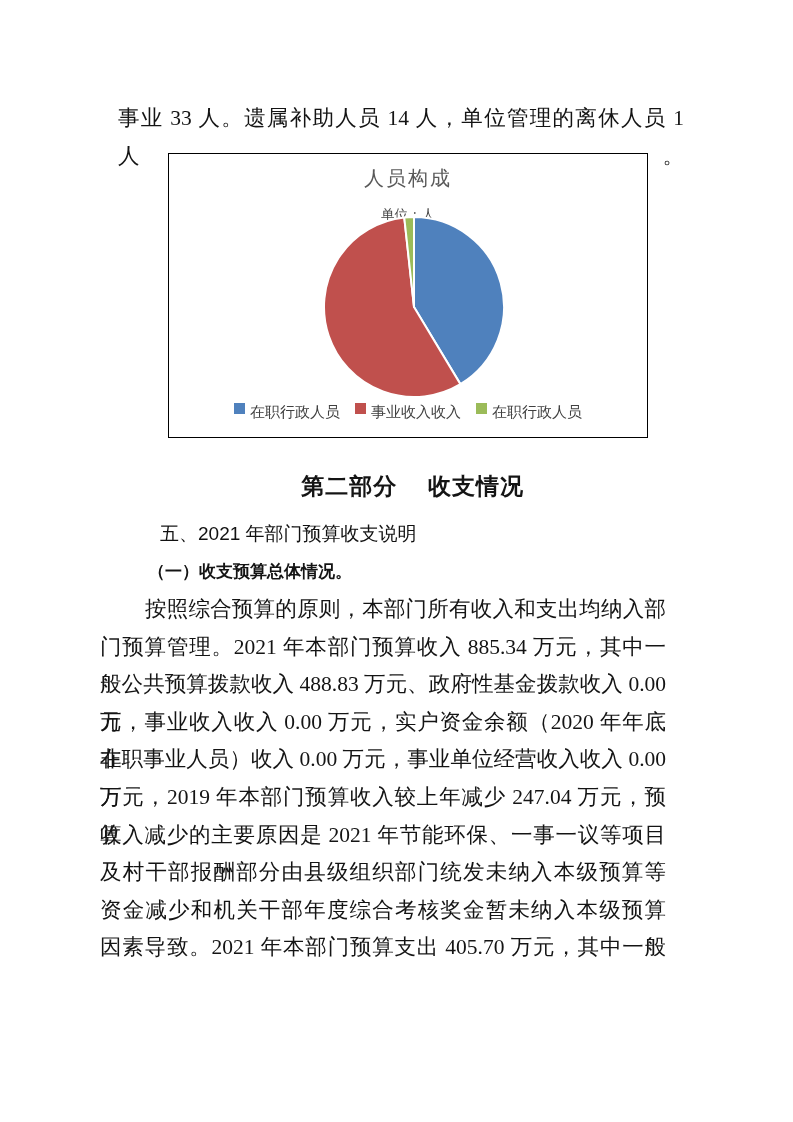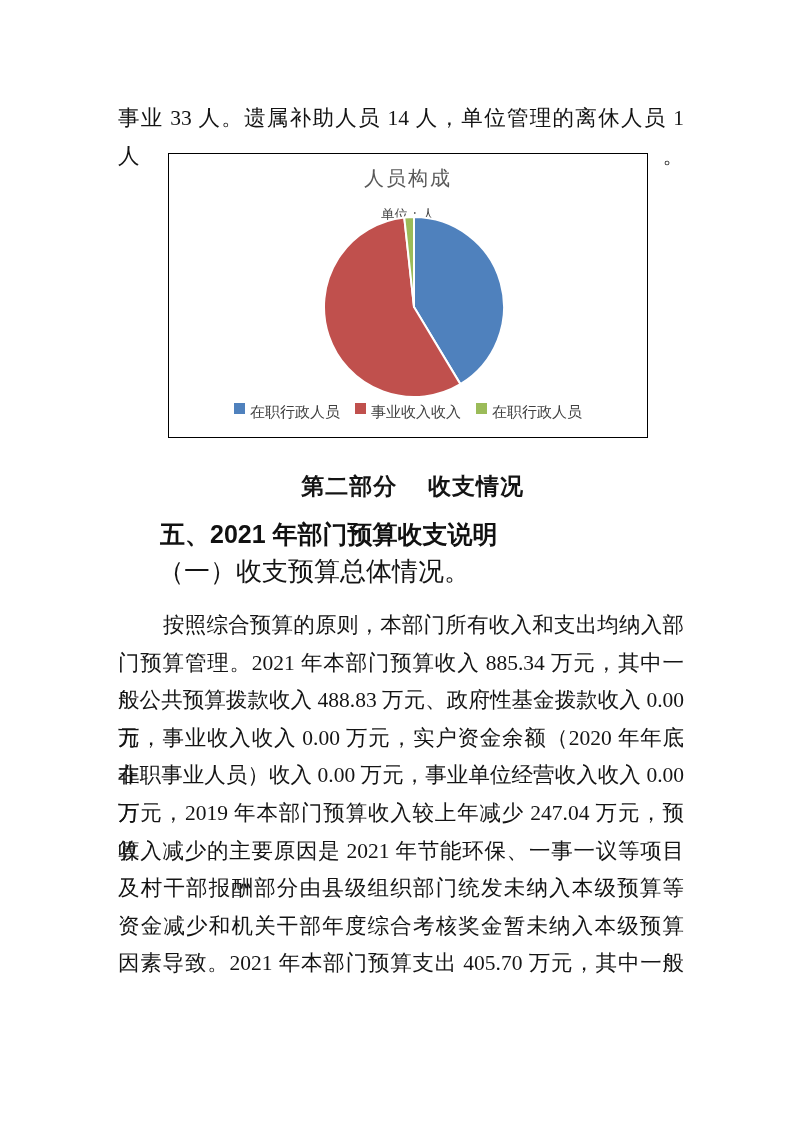--- a/index.html
+++ b/index.html
@@ -68,37 +68,37 @@
     left: 0; right: 0; top: 471px;
     text-align: center;
     font-size: 23px;
     font-weight: bold;
     letter-spacing: 1px;
     margin-left: 32px;
   }
   .numbered-heading {
     position: absolute;
     left: 160px; top: 515px;
-    font-size: 25px;
+    font-size: 19px;
     line-height: 38px;
     font-family: "Liberation Sans", "DejaVu Sans", sans-serif;
-    font-weight: bold;
+    font-weight: normal;
     color: #111;
   }
   .sub-heading {
     position: absolute;
-    left: 158px; top: 553px;
-    font-size: 26px;
+    left: 148px; top: 553px;
+    font-size: 17px;
     line-height: 38px;
-    font-weight: normal;
+    font-weight: bold;
   }
   
   .body-block {
     position: absolute;
-    left: 118px; width: 566px; top: 591px; margin-top: 16px;
+    left: 100px; width: 566px; top: 591px;
   }
   .body-block .cjk-line { height: 37.6px; }
   .body-block .first { padding-left: 45px; }
 </style>
 </head>
 <body>
 
 <div class="page">
 
   <div class="cjk-line intro-line">事业 33 人。遗属补助人员 14 人，单位管理的离休人员 1 人。</div>

